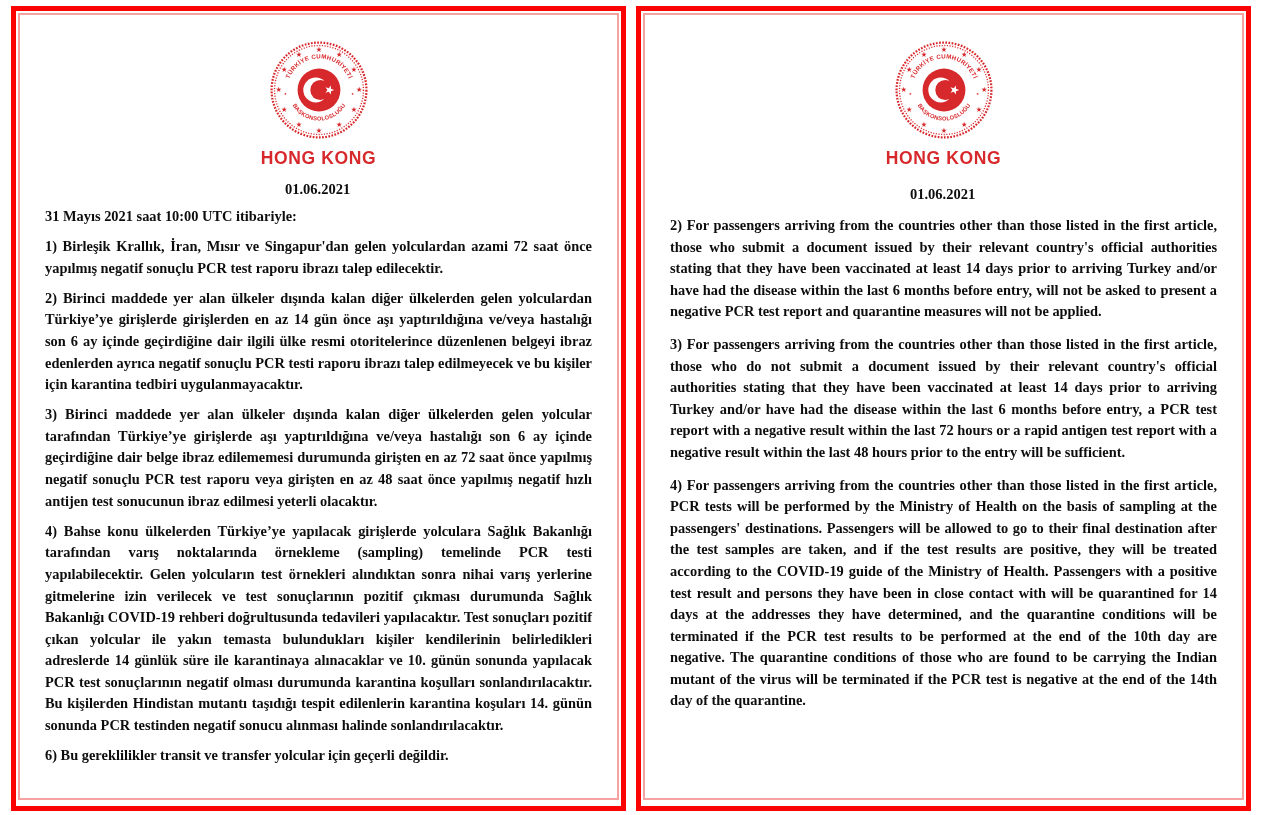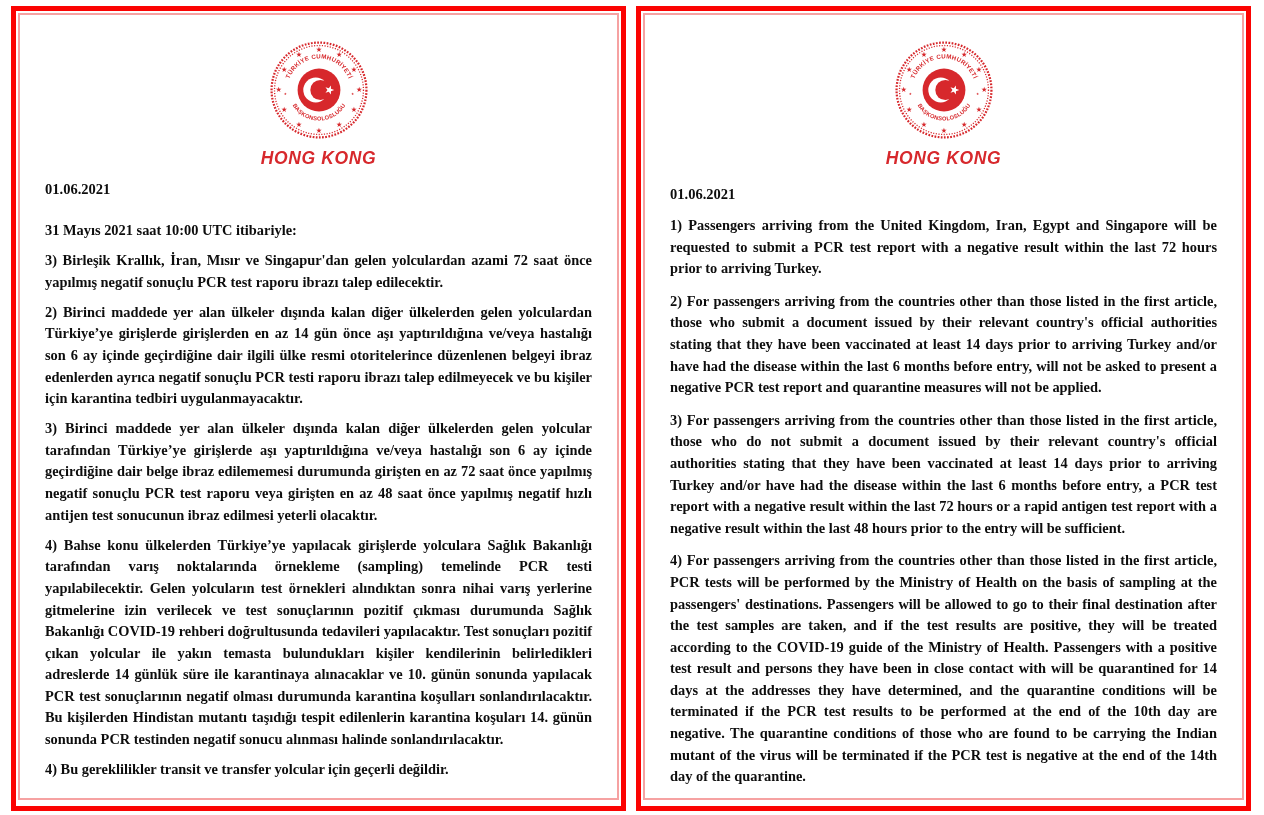--- a/index.html
+++ b/index.html
@@ -31,27 +31,26 @@
   .emblem-wrap { text-align: center; margin: 0; }
   .emblem { width: 102px; height: 102px; }
   .location {
     text-align: center;
     color: #d7282c;
     font-family: "Liberation Sans", "DejaVu Sans", sans-serif;
     font-weight: bold;
     font-size: 17.5px;
     letter-spacing: 0.6px;
     margin-top: 3px;
-    font-style: italic;
   }
   .date-line {
-    text-align: left;
+    text-align: center;
     font-weight: bold;
     font-size: 14.5px;
-    margin: 12px 2px 22px 0;
+    margin: 12px 2px 8px 0;
     color: #0d0d0d;
   }
   .page-en .date-line { margin-top: 17px; margin-bottom: 12px; }
   .doc-body {
     color: #0d0d0d;
     font-weight: bold;
     font-size: 14.4px;
     line-height: 21.6px;
     text-align: justify;
   }
@@ -107,25 +106,25 @@
           </g>
         </svg>
       </div>
 
       <div class="location">HONG KONG</div>
 
       <div class="date-line">01.06.2021</div>
 
       <div class="doc-body">
         <p class="intro">31 Mayıs 2021 saat 10:00 UTC itibariyle:</p>
-        <p>3) Birleşik Krallık, İran, Mısır ve Singapur'dan gelen yolculardan azami 72 saat önce yapılmış negatif sonuçlu PCR test raporu ibrazı talep edilecektir.</p>
+        <p>1) Birleşik Krallık, İran, Mısır ve Singapur'dan gelen yolculardan azami 72 saat önce yapılmış negatif sonuçlu PCR test raporu ibrazı talep edilecektir.</p>
         <p>2) Birinci maddede yer alan ülkeler dışında kalan diğer ülkelerden gelen yolculardan Türkiye’ye girişlerde girişlerden en az 14 gün önce aşı yaptırıldığına ve/veya hastalığı son 6 ay içinde geçirdiğine dair ilgili ülke resmi otoritelerince düzenlenen belgeyi ibraz edenlerden ayrıca negatif sonuçlu PCR testi raporu ibrazı talep edilmeyecek ve bu kişiler için karantina tedbiri uygulanmayacaktır.</p>
         <p>3) Birinci maddede yer alan ülkeler dışında kalan diğer ülkelerden gelen yolcular tarafından Türkiye’ye girişlerde aşı yaptırıldığına ve/veya hastalığı son 6 ay içinde geçirdiğine dair belge ibraz edilememesi durumunda girişten en az 72 saat önce yapılmış negatif sonuçlu PCR test raporu veya girişten en az 48 saat önce yapılmış negatif hızlı antijen test sonucunun ibraz edilmesi yeterli olacaktır.</p>
         <p>4) Bahse konu ülkelerden Türkiye’ye yapılacak girişlerde yolculara Sağlık Bakanlığı tarafından varış noktalarında örnekleme (sampling) temelinde PCR testi yapılabilecektir. Gelen yolcuların test örnekleri alındıktan sonra nihai varış yerlerine gitmelerine izin verilecek ve test sonuçlarının pozitif çıkması durumunda Sağlık Bakanlığı COVID-19 rehberi doğrultusunda tedavileri yapılacaktır. Test sonuçları pozitif çıkan yolcular ile yakın temasta bulundukları kişiler kendilerinin belirledikleri adreslerde 14 günlük süre ile karantinaya alınacaklar ve 10. günün sonunda yapılacak PCR test sonuçlarının negatif olması durumunda karantina koşulları sonlandırılacaktır. Bu kişilerden Hindistan mutantı taşıdığı tespit edilenlerin karantina koşuları 14. günün sonunda PCR testinden negatif sonucu alınması halinde sonlandırılacaktır.</p>
-        <p>4) Bu gereklilikler transit ve transfer yolcular için geçerli değildir.</p>
+        <p>6) Bu gereklilikler transit ve transfer yolcular için geçerli değildir.</p>
 
       </div>
 
     </div>
   </section>
 
   <section class="page page-en">
     <div class="page-inner">
 
       <div class="emblem-wrap">
@@ -167,21 +166,20 @@
             <polygon fill="#ffffff" points="64.95,50 61.74,51.12 61.67,54.52 59.61,51.81 56.36,52.79 58.3,50 56.36,47.21 59.61,48.19 61.67,45.48 61.74,48.88"></polygon>
           </g>
         </svg>
       </div>
 
       <div class="location">HONG KONG</div>
 
       <div class="date-line">01.06.2021</div>
 
       <div class="doc-body">
-        <p>1) Passengers arriving from the United Kingdom, Iran, Egypt and Singapore will be requested to submit a PCR test report with a negative result within the last 72 hours prior to arriving Turkey.</p>
         <p>2) For passengers arriving from the countries other than those listed in the first article, those who submit a document issued by their relevant country's official authorities stating that they have been vaccinated at least 14 days prior to arriving Turkey and/or have had the disease within the last 6 months before entry, will not be asked to present a negative PCR test report and quarantine measures will not be applied.</p>
         <p>3) For passengers arriving from the countries other than those listed in the first article, those who do not submit a document issued by their relevant country's official authorities stating that they have been vaccinated at least 14 days prior to arriving Turkey and/or have had the disease within the last 6 months before entry, a PCR test report with a negative result within the last 72 hours or a rapid antigen test report with a negative result within the last 48 hours prior to the entry will be sufficient.</p>
         <p>4) For passengers arriving from the countries other than those listed in the first article, PCR tests will be performed by the Ministry of Health on the basis of sampling at the passengers' destinations. Passengers will be allowed to go to their final destination after the test samples are taken, and if the test results are positive, they will be treated according to the COVID-19 guide of the Ministry of Health. Passengers with a positive test result and persons they have been in close contact with will be quarantined for 14 days at the addresses they have determined, and the quarantine conditions will be terminated if the PCR test results to be performed at the end of the 10th day are negative. The quarantine conditions of those who are found to be carrying the Indian mutant of the virus will be terminated if the PCR test is negative at the end of the 14th day of the quarantine.</p>
 
       </div>
 
     </div>
   </section>
 
 </div>

